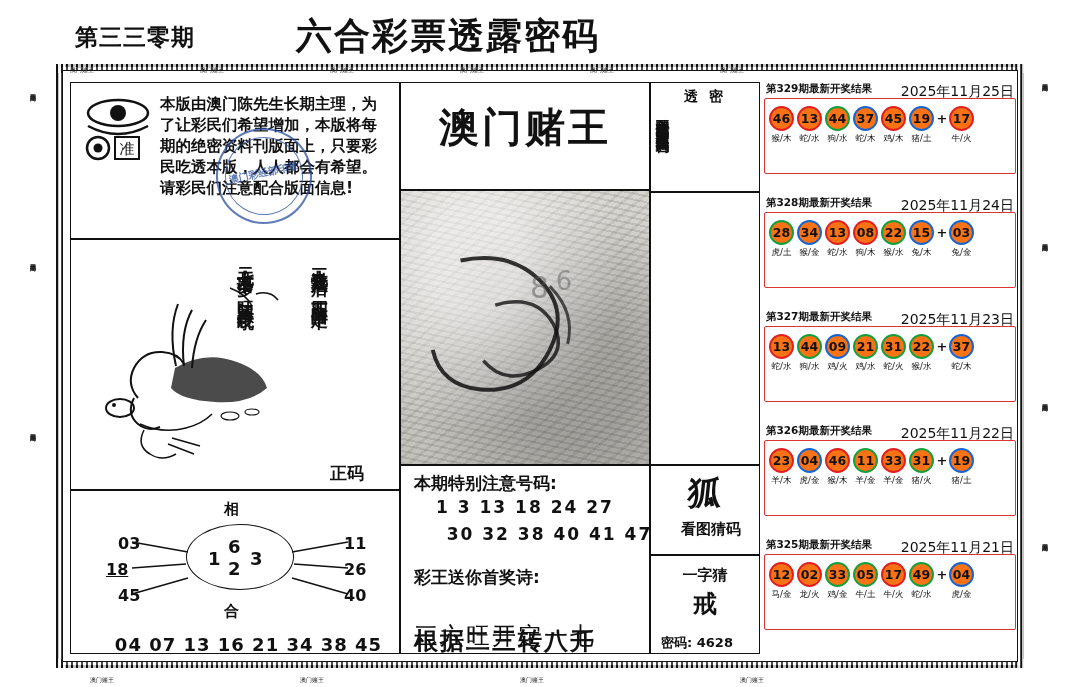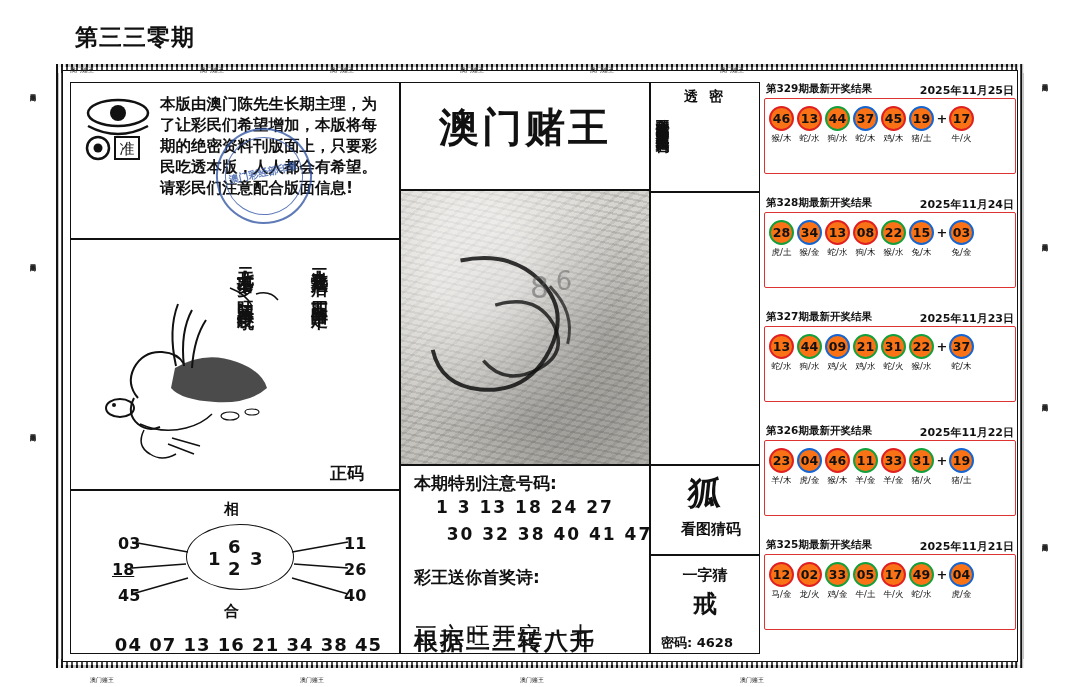--- a/index.html
+++ b/index.html
@@ -129,21 +129,21 @@
   .box-word{position:absolute;left:650px;top:555px;width:110px;height:99px;border:1px solid #111;box-sizing:border-box;}
   .word-l1{position:absolute;left:650px;top:566px;width:110px;text-align:center;font-size:15px;font-weight:bold;}
   .word-l2{position:absolute;left:650px;top:588px;width:110px;text-align:center;font-size:24px;font-weight:bold;}
   .word-l3{position:absolute;left:650px;top:634px;width:94px;text-align:center;font-size:13px;font-weight:bold;}
 
   
   .results{position:absolute;left:764px;top:82px;width:252px;height:572px;}
   .res-block{position:absolute;left:0;width:252px;height:108px;}
   .res-head{position:absolute;left:0;top:0;width:252px;height:16px;}
   .res-title{position:absolute;left:2px;top:0;font-size:10.5px;font-weight:bold;color:#111;}
-  .res-date{position:absolute;right:2px;top:1px;font-size:11px;color:#111;font-weight:bold;}
+  .res-date{position:absolute;right:2px;top:1px;font-size:14px;color:#111;}
   .res-box{
     position:absolute;left:0;top:16px;width:252px;height:76px;
     border:1.5px solid #d33; box-sizing:border-box;border-radius:2px;
   }
   .balls{position:absolute;left:4px;top:24px;width:246px;height:60px;display:flex;align-items:flex-start;}
   .ballwrap{width:27px;margin-right:1px;text-align:center;}
   .ball{
     width:25px;height:25px;border-radius:50%;
     border:2px solid #000;box-sizing:border-box;
     font-size:12.5px;font-weight:bold;line-height:21px;text-align:center;
@@ -165,20 +165,21 @@
       linear-gradient(180deg,#d8d6d0,#c3c1bb);
   }
 </style>
 </head>
 <body>
 
 <div class="page">
 
   <div class="hdr">
     <div class="issue">第三三零期</div>
+    <div class="maintitle">六合彩票透露密码</div>
   </div>
 
   <div class="frame"></div>
   <div class="band band-top"></div>
   <div class="band band-bot"></div>
   <div class="band band-left"></div>
   <div class="band band-right"></div>
   <div class="frame-inner"></div>
 
   <div class="tinytext" style="left:70px;top:66px;">澳门赌王</div>
@@ -242,21 +243,21 @@
   <div class="ellipse"></div>
   <svg class="spokes" viewBox="0 0 330 164">
     <line x1="62" y1="52" x2="118" y2="62" stroke="#111" stroke-width="1.5"></line>
     <line x1="62" y1="78" x2="116" y2="74" stroke="#111" stroke-width="1.5"></line>
     <line x1="62" y1="104" x2="118" y2="88" stroke="#111" stroke-width="1.5"></line>
     <line x1="222" y1="62" x2="278" y2="52" stroke="#111" stroke-width="1.5"></line>
     <line x1="224" y1="74" x2="278" y2="78" stroke="#111" stroke-width="1.5"></line>
     <line x1="222" y1="88" x2="278" y2="104" stroke="#111" stroke-width="1.5"></line>
   </svg>
   <div class="cnum" style="left:118px;top:534px;">03</div>
-  <div class="cnum" style="left:112px;top:560px;text-decoration:underline;">18</div>
+  <div class="cnum" style="left:106px;top:560px;text-decoration:underline;">18</div>
   <div class="cnum" style="left:118px;top:586px;">45</div>
   <div class="cnum" style="left:344px;top:534px;">11</div>
   <div class="cnum" style="left:344px;top:560px;">26</div>
   <div class="cnum" style="left:344px;top:586px;">40</div>
   <div class="bignum" style="left:208px;top:548px;">1</div>
   <div class="bignum" style="left:228px;top:536px;">6</div>
   <div class="bignum" style="left:228px;top:558px;">2</div>
   <div class="bignum" style="left:250px;top:548px;">3</div>
   <div class="bottomrow">04 07 13 16 21 34 38 45</div>
 

